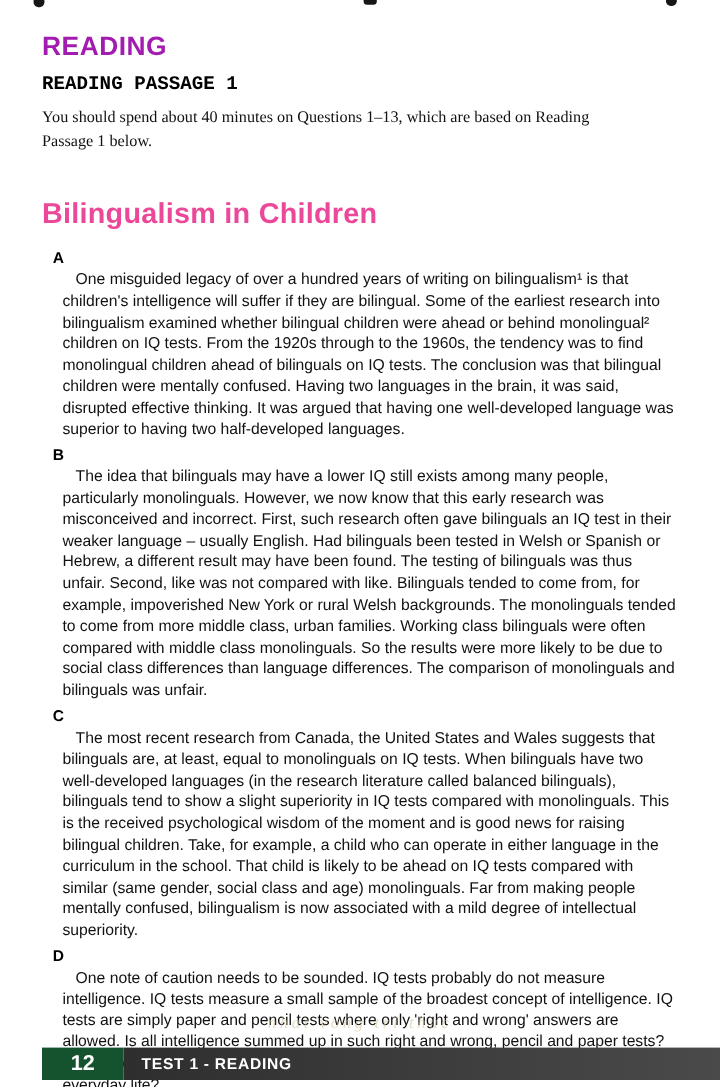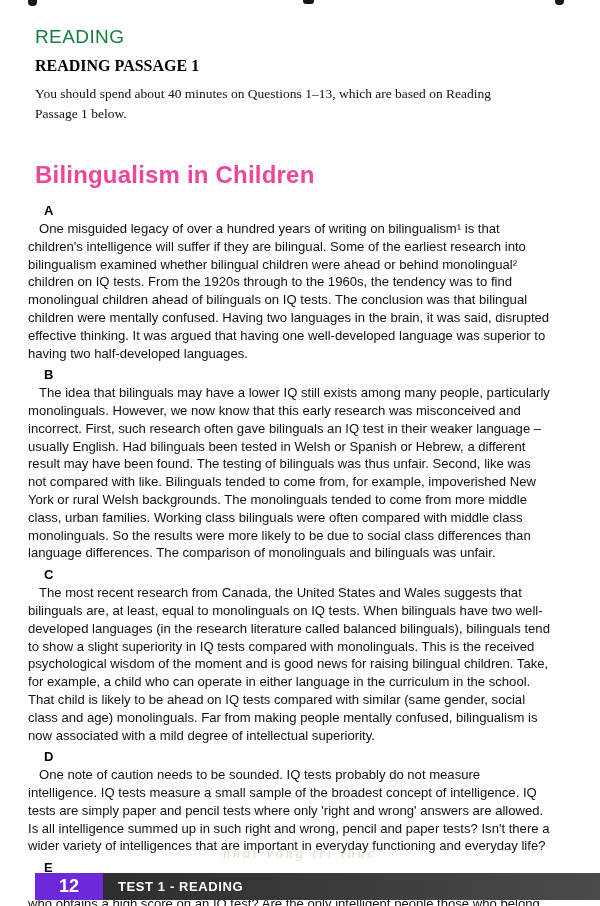--- a/index.html
+++ b/index.html
@@ -20,28 +20,28 @@
     position: absolute;
     top: 0;
     background: #161616;
   }
   .scan-mark.m1 { left: 28px;  width: 9px;  height: 6px; border-radius: 0 0 4px 4px; }
   .scan-mark.m2 { left: 303px; width: 11px; height: 4px; border-radius: 0 0 3px 3px; }
   .scan-mark.m3 { left: 555px; width: 9px;  height: 5px; border-radius: 0 0 4px 4px; }
 
   .section-label {
     margin: 26px 0 0 35px;
-    font-size: 19px;
-    font-weight: normal;
+    font-size: 22px;
+    font-weight: bold;
     letter-spacing: 0.4px;
-    color: #15803d;
+    color: #a21caf;
   }
   .passage-heading {
     margin: 9px 0 0 35px;
-    font-family: Liberation Serif, serif;
+    font-family: Liberation Mono, monospace;
     font-size: 16px;
     font-weight: bold;
     color: #000;
   }
   .instructions {
     margin: 9px 40px 0 35px;
     font-family: "Liberation Serif", serif;
     font-size: 13.5px;
     line-height: 1.45;
     color: #111;
@@ -55,39 +55,39 @@
     color: #ec4899;
   }
   .para-label {
     margin: 5px 0 0 44px;
     font-size: 13px;
     font-weight: bold;
     color: #000;
     line-height: 1.3;
   }
   .para-text {
-    margin: 0 34px 0 28px;
+    margin: 0 34px 0 52px;
     font-size: 13.1px;
     line-height: 1.36;
     color: #111;
     text-indent: 11px;
     max-width: 522px;
   }
   .footer {
     position: absolute;
     left: 35px;
     right: 0;
     bottom: 6px;
     height: 27px;
     display: flex;
     align-items: stretch;
   }
   .page-number {
     width: 68px;
-    background: #6d28d9;
+    background: #14532d;
     color: #ffffff;
     font-size: 18px;
     font-weight: bold;
     display: flex;
     align-items: center;
     justify-content: center;
   }
   .footer-bar {
     flex: 1;
     background: linear-gradient(90deg, #2e2e2e, #4a4a4a);

